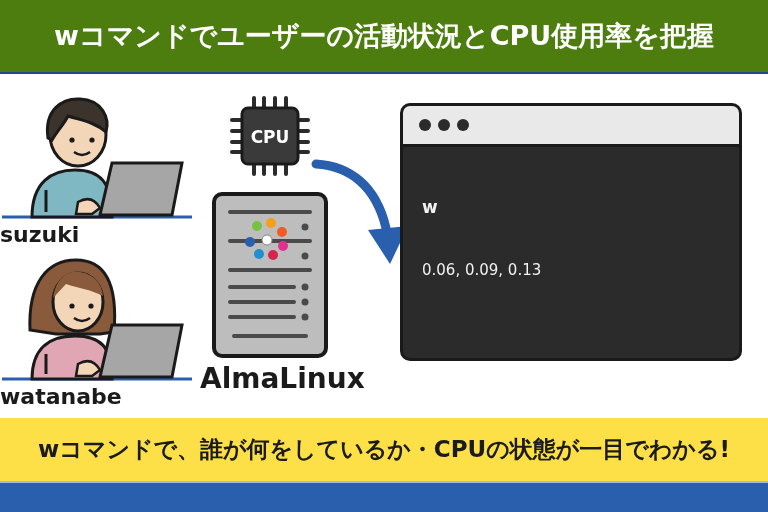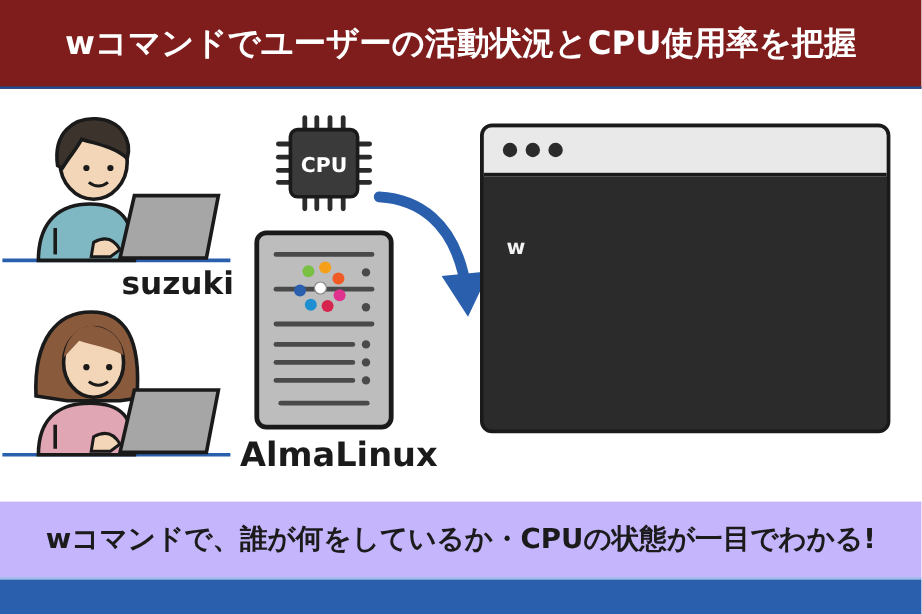--- a/index.html
+++ b/index.html
@@ -1,28 +1,28 @@
 <!DOCTYPE html>
 <html><head>
 <meta charset="utf-8">
 <style>
   html,body{margin:0;padding:0;}
   body{width:768px;height:512px;position:relative;overflow:hidden;background:#ffffff;font-family:"DejaVu Sans","Liberation Sans",sans-serif;}
-  .header{position:absolute;left:0;top:0;width:768px;height:72px;background:#7f1d1d;border-bottom:2px solid #1e4b8f;display:flex;align-items:center;justify-content:center;}
+  .header{position:absolute;left:0;top:0;width:768px;height:72px;background:#4d7c0f;border-bottom:2px solid #1e4b8f;display:flex;align-items:center;justify-content:center;}
   .header h1{margin:0;color:#fff;font-size:27px;font-weight:bold;letter-spacing:0px;font-family:"DejaVu Sans",sans-serif;}
   .person{position:absolute;left:0;width:195px;}
   .person svg{position:absolute;left:0;top:0;}
-  .person .name{position:absolute;left:0;width:195px;text-align:right;font-weight:bold;font-size:26px;color:#1b1b1b;font-family:"DejaVu Sans",sans-serif;}
+  .person .name{position:absolute;left:0;width:195px;text-align:left;font-weight:bold;font-size:22px;color:#1b1b1b;font-family:"DejaVu Sans",sans-serif;}
   .server-label{position:absolute;left:200px;top:362px;width:148px;text-align:center;font-weight:bold;font-size:28px;color:#1b1b1b;font-family:"DejaVu Sans",sans-serif;}
   .terminal{position:absolute;left:400px;top:103px;width:342px;height:258px;background:#2b2b2b;border:3px solid #1a1a1a;border-radius:10px;overflow:hidden;box-sizing:border-box;}
   .term-bar{height:38px;background:#e9e9e9;border-bottom:3px solid #1a1a1a;display:flex;align-items:center;padding-left:16px;gap:7px;}
   .dot{width:12px;height:12px;border-radius:50%;background:#2b2b2b;}
   .term-body{padding:8px 0 0 19px;color:#f2f2f2;font-family:"DejaVu Sans",sans-serif;font-size:15px;line-height:21px;white-space:pre;}
   .term-body .cmd{font-weight:bold;font-size:17px;}
-  .footer-band{position:absolute;left:0;top:418px;width:768px;height:63px;background:#c4b5fd;border-bottom:2px solid #9dbfe6;display:flex;align-items:center;justify-content:center;}
+  .footer-band{position:absolute;left:0;top:418px;width:768px;height:63px;background:#fde047;border-bottom:2px solid #9dbfe6;display:flex;align-items:center;justify-content:center;}
   .footer-band p{margin:0;font-size:23px;font-weight:bold;color:#1b1b1b;font-family:"DejaVu Sans",sans-serif;}
   .footer-bar{position:absolute;left:0;top:483px;width:768px;height:29px;background:#2a5fae;}
 </style>
 </head>
 <body>
 
 <div class="header">
   <h1>wコマンドでユーザーの活動状況とCPU使用率を把握</h1>
 </div>
 
@@ -49,20 +49,21 @@
     <path d="M32 127 C32 94 52 84 75 84 C100 84 112 94 112 127 Z" fill="#e0a6b4" stroke="#1a1a1a" stroke-width="3"></path>
     <line x1="46" y1="102" x2="46" y2="122" stroke="#1a1a1a" stroke-width="3"></line>
     <ellipse cx="78" cy="50" rx="25" ry="29" fill="#f3d6b8" stroke="#1a1a1a" stroke-width="3"></ellipse>
     <path d="M53 46 C56 24 70 18 80 20 C94 22 102 32 103 44 C92 38 78 36 66 32 Z" fill="#8a5a3c"></path>
     <circle cx="72" cy="54" r="2.6" fill="#1a1a1a"></circle>
       <circle cx="91" cy="54" r="2.6" fill="#1a1a1a"></circle>
     <path d="M74 66 Q82 72 90 66" stroke="#1a1a1a" stroke-width="2.5" fill="none"></path>
     <polygon points="112,73 182,73 172,125 100,125" fill="#a6a6a6" stroke="#1a1a1a" stroke-width="3"></polygon>
     <path d="M78 112 Q92 104 100 118 L92 124 L76 124 Z" fill="#f3d6b8" stroke="#1a1a1a" stroke-width="2.5"></path>
   </svg>
+  <div class="name" style="top:132px;">watanabe</div>
 </div>
 
 <svg style="position:absolute;left:228px;top:94px;" width="84" height="84" viewBox="0 0 84 84">
   <g stroke="#2b2b2b" stroke-width="4" stroke-linecap="round">
     <line x1="26" y1="4" x2="26" y2="16"></line>
       <line x1="36" y1="4" x2="36" y2="16"></line>
       <line x1="47" y1="4" x2="47" y2="16"></line>
       <line x1="58" y1="4" x2="58" y2="16"></line>
     <line x1="26" y1="68" x2="26" y2="80"></line>
       <line x1="36" y1="68" x2="36" y2="80"></line>
@@ -118,20 +119,21 @@
 </svg>
 
 <div class="terminal">
   <div class="term-bar">
     <span class="dot"></span>
     <span class="dot"></span>
     <span class="dot"></span>
   </div>
   <div class="term-body">
     <div class="cmd">w</div>
+    <div>0.06, 0.09, 0.13</div>
     
   </div>
 </div>
 
 <div class="footer-band">
   <p>wコマンドで、誰が何をしているか・CPUの状態が一目でわかる!</p>
 </div>
 <div class="footer-bar"></div>
 
 </body></html>

